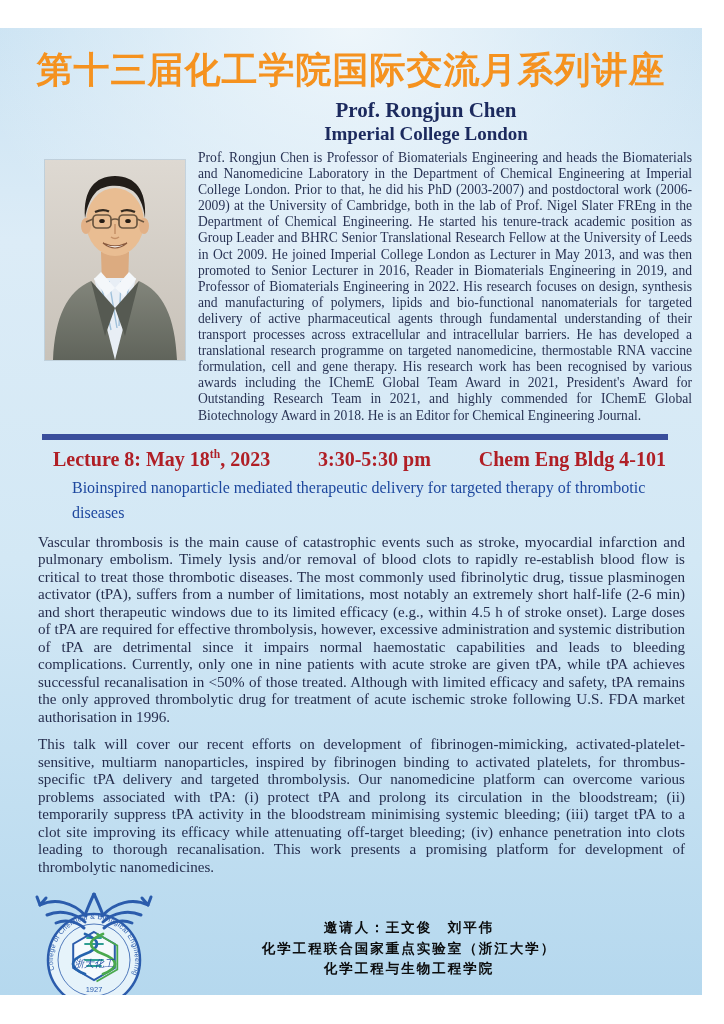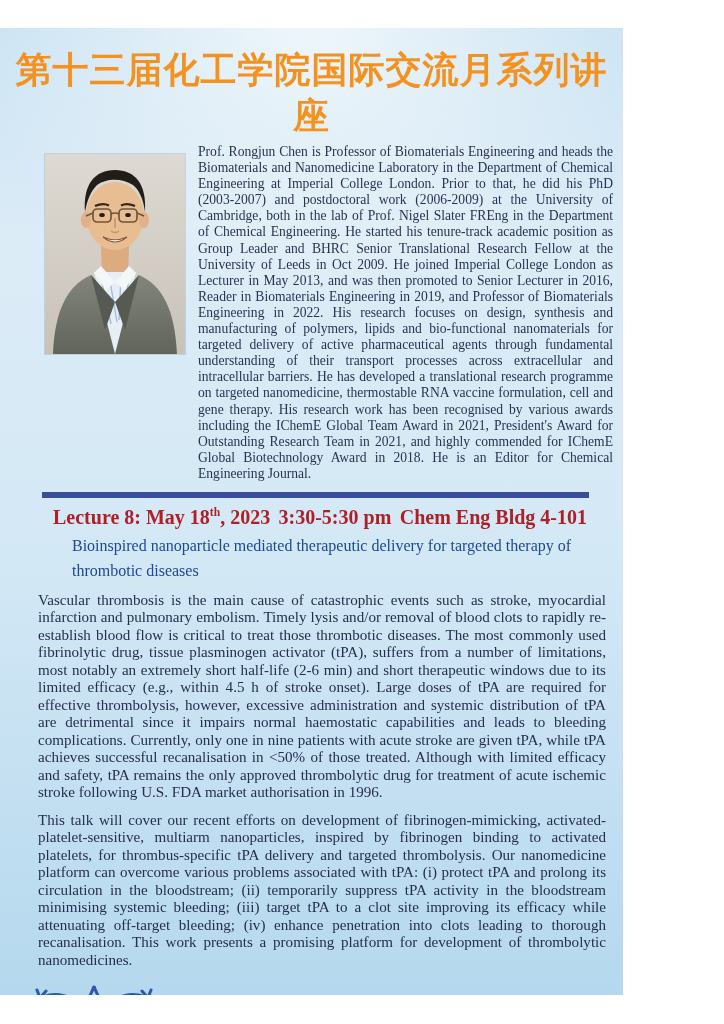--- a/index.html
+++ b/index.html
@@ -1,21 +1,21 @@
 <!DOCTYPE html>
 <html><head>
 <meta charset="utf-8">
 <style>
   html,body{margin:0;padding:0;}
   body{
     width:724px;height:1024px;position:relative;background:#ffffff;
     font-family:"Liberation Serif",serif;-webkit-font-smoothing:antialiased;
   }
   .poster{
-    position:absolute;left:0;top:28px;width:623px;height:967px;overflow:hidden;
+    position:absolute;left:0;top:28px;width:702px;height:967px;overflow:hidden;
     background:
       radial-gradient(90% 50% at 50% 0%, #eef6fb 0%, rgba(238,246,251,0) 60%),
       linear-gradient(180deg,#cbe3f3 0%,#dcecf7 22%,#d3e8f5 55%,#b5d8ee 100%);
   }
   .series-title{
     margin-top:19px;text-align:center;
     font-family:"Liberation Sans",sans-serif;font-weight:bold;
     font-size:36px;line-height:46px;letter-spacing:1px;color:#F5921F;
   }
   .heading-block{margin-left:150px;text-align:center;color:#1C2A5E;}
@@ -48,20 +48,22 @@
   }
 </style>
 </head>
 <body>
 
 <div class="poster">
 
   <div class="series-title">第十三届化工学院国际交流月系列讲座</div>
 
   <div class="heading-block">
+    <div class="speaker-name">Prof. Rongjun Chen</div>
+    <div class="speaker-affiliation">Imperial College London</div>
   </div>
 
   <div class="bio-row">
     <svg class="photo" viewBox="0 0 140 200" xmlns="http://www.w3.org/2000/svg">
       <defs>
         <linearGradient id="pbg" x1="0" y1="0" x2="0" y2="1">
           <stop offset="0" stop-color="#ded9d2"></stop>
             <stop offset="1" stop-color="#c8c2b9"></stop>
         </linearGradient>
         <linearGradient id="suit" x1="0" y1="0" x2="0" y2="1">

